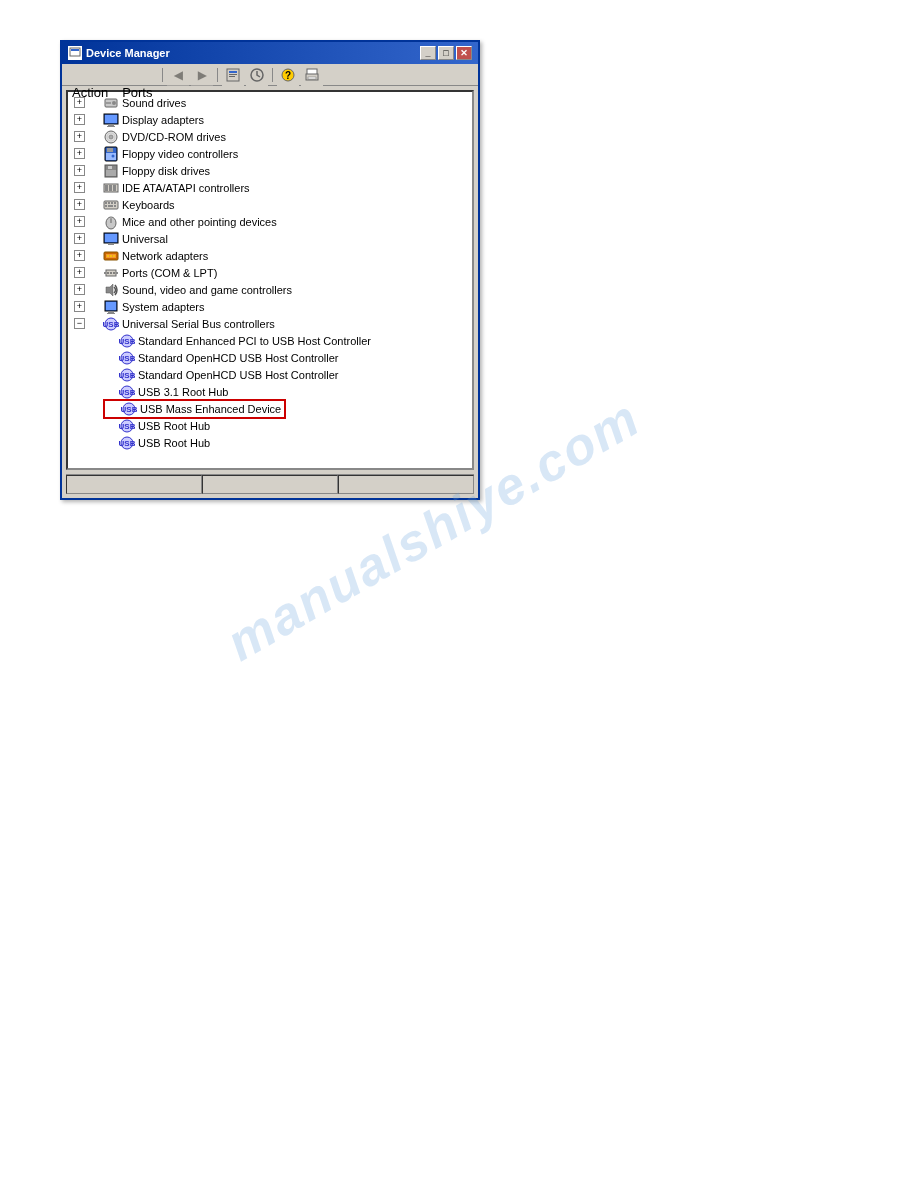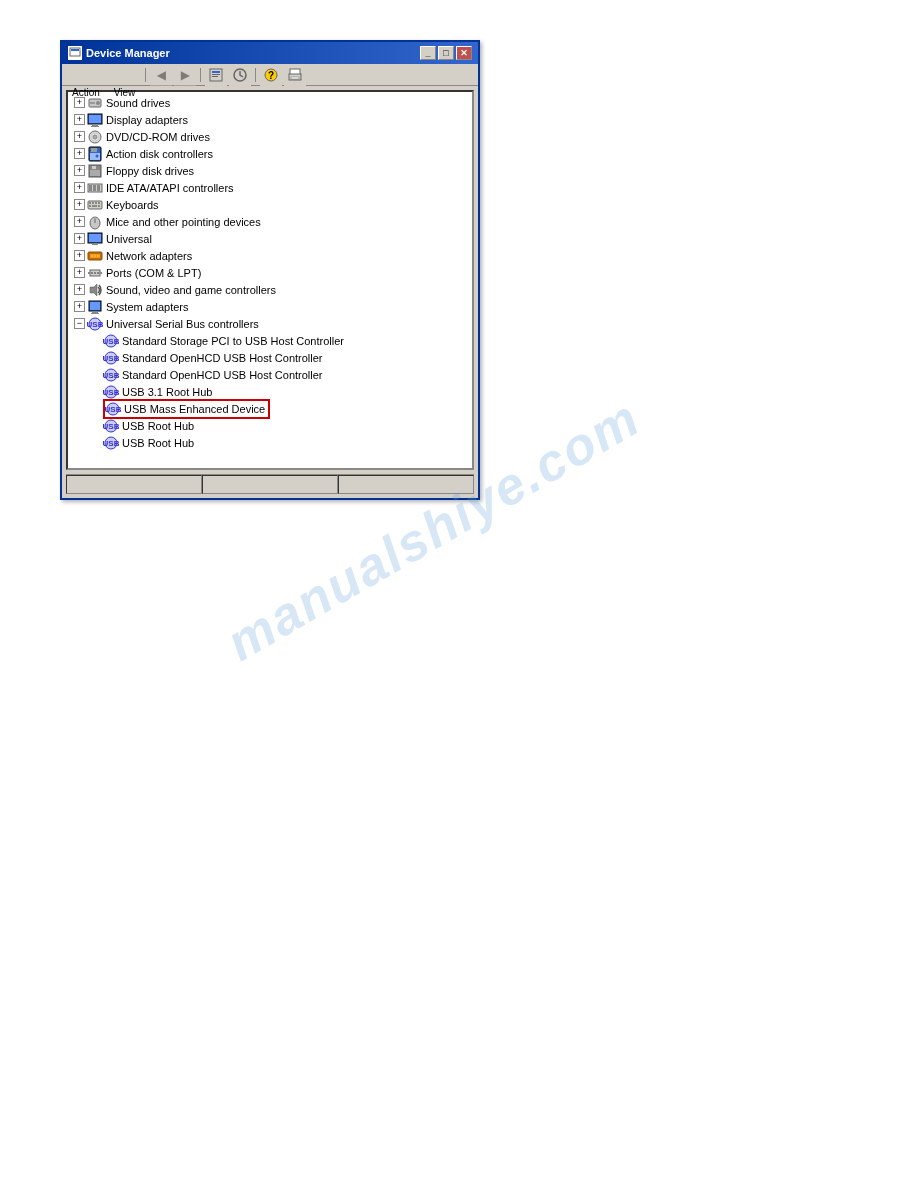--- a/index.html
+++ b/index.html
@@ -89,21 +89,21 @@
       border-bottom: 1px solid #888;
       display: flex;
       align-items: center;
       padding: 2px 4px;
       gap: 2px;
       height: 22px;
     }
 
     .menu-item {
       padding: 2px 6px;
-      font-size: 10px;
+      font-size: 13px;
       cursor: pointer;
       color: #000;
       margin-top: 36px;
     }
 
     .menu-separator {
       width: 1px;
       height: 14px;
       background: #888;
       margin: 0 2px;
@@ -173,20 +173,21 @@
 
     .tree-icon {
       width: 16px;
       height: 16px;
       margin-right: 3px;
       flex-shrink: 0;
       display: inline-flex;
       align-items: center;
       justify-content: center;
       font-size: 11px;
+      margin-left: 16px;
     }
 
     .indent-1 { margin-left: 4px; }
     .indent-2 { margin-left: 20px; }
 
     
     .status-bar {
       background: #d4d0c8;
       border-top: 1px solid #888;
       display: flex;
@@ -256,21 +257,21 @@
       </div>
       <div class="title-bar-buttons">
         <div class="title-btn">_</div>
         <div class="title-btn">□</div>
         <div class="title-btn">✕</div>
       </div>
     </div>
 
     <div class="menu-bar">
       <span class="menu-item">Action</span>
-      <span class="menu-item">View</span>
+      <span class="menu-item">Ports</span>
       <div class="menu-separator"></div>
 
       <div class="toolbar-btn disabled">◀</div>
       <div class="toolbar-btn disabled">▶</div>
       <div class="menu-separator"></div>
       <div class="toolbar-btn">
         <svg width="16" height="16" viewBox="0 0 16 16">
           <rect x="2" y="2" width="12" height="12" fill="#d4d0c8" stroke="#666" stroke-width="1"></rect>
           <rect x="4" y="4" width="8" height="2" fill="#3366cc"></rect>
           <rect x="4" y="7" width="8" height="1" fill="#666"></rect>
@@ -342,21 +343,21 @@
         <div class="tree-item indent-1">
           <div class="expand-icon">+</div>
           <span class="tree-icon">
             <svg width="16" height="16" viewBox="0 0 16 16">
               <rect x="2" y="1" width="12" height="14" rx="1" fill="#3366cc" stroke="#000" stroke-width="1"></rect>
               <rect x="4" y="2" width="6" height="4" fill="#999"></rect>
               <rect x="3" y="7" width="10" height="7" fill="#99bbff"></rect>
               <circle cx="10" cy="10" r="1.5" fill="#3366cc"></circle>
             </svg>
           </span>
-          <span>Action disk controllers</span>
+          <span>Floppy video controllers</span>
         </div>
 
         <div class="tree-item indent-1">
           <div class="expand-icon">+</div>
           <span class="tree-icon">
             <svg width="16" height="16" viewBox="0 0 16 16">
               <rect x="2" y="2" width="12" height="12" fill="#888" stroke="#555" stroke-width="1"></rect>
               <rect x="5" y="3" width="4" height="3" fill="#ccc"></rect>
               <rect x="3" y="7" width="10" height="6" fill="#aaa"></rect>
             </svg>
@@ -484,21 +485,21 @@
         </div>
 
         <div class="tree-item indent-2">
           <div class="expand-spacer"></div>
           <span class="tree-icon">
             <svg width="16" height="16" viewBox="0 0 16 16">
               <ellipse cx="8" cy="8" rx="6" ry="6" fill="#ccccff" stroke="#3333cc" stroke-width="1"></ellipse>
               <text x="8" y="11" text-anchor="middle" font-size="8" font-weight="bold" fill="#3333cc">USB</text>
             </svg>
           </span>
-          <span>Standard Storage PCI to USB Host Controller</span>
+          <span>Standard Enhanced PCI to USB Host Controller</span>
         </div>
 
         <div class="tree-item indent-2">
           <div class="expand-spacer"></div>
           <span class="tree-icon">
             <svg width="16" height="16" viewBox="0 0 16 16">
               <ellipse cx="8" cy="8" rx="6" ry="6" fill="#ccccff" stroke="#3333cc" stroke-width="1"></ellipse>
               <text x="8" y="11" text-anchor="middle" font-size="8" font-weight="bold" fill="#3333cc">USB</text>
             </svg>
           </span>

